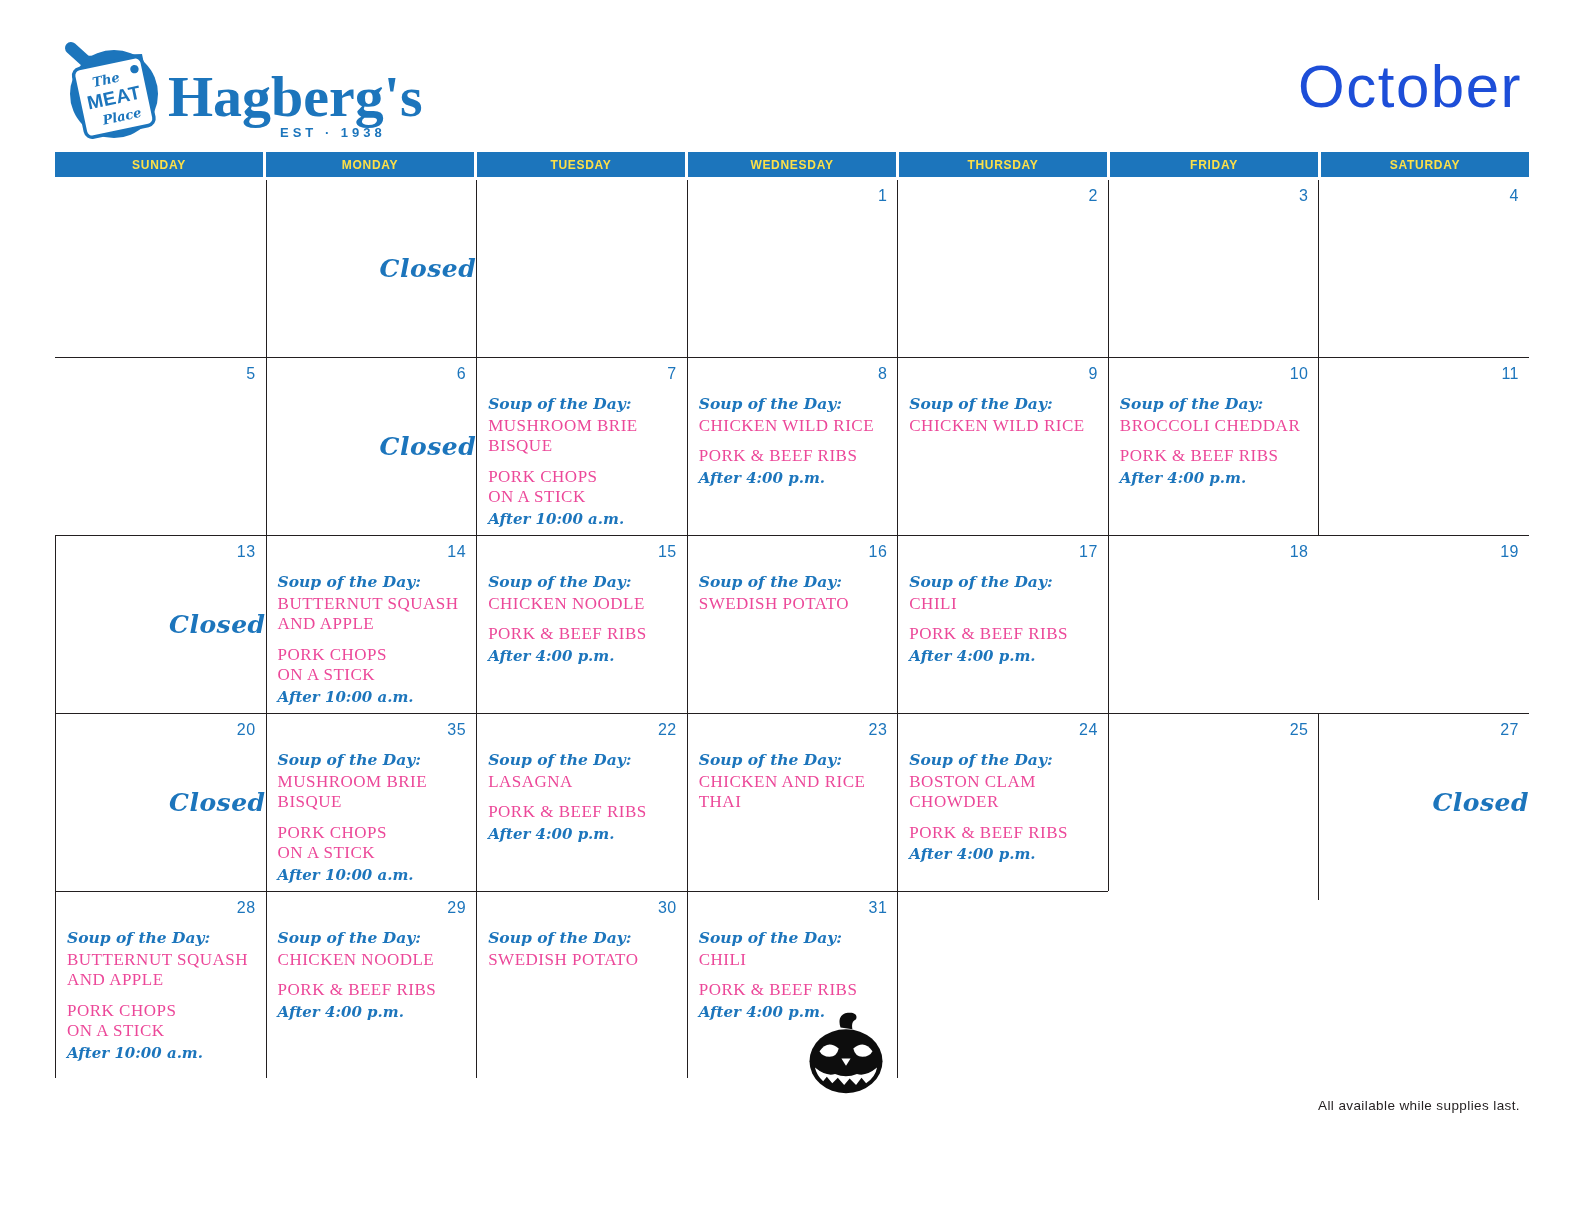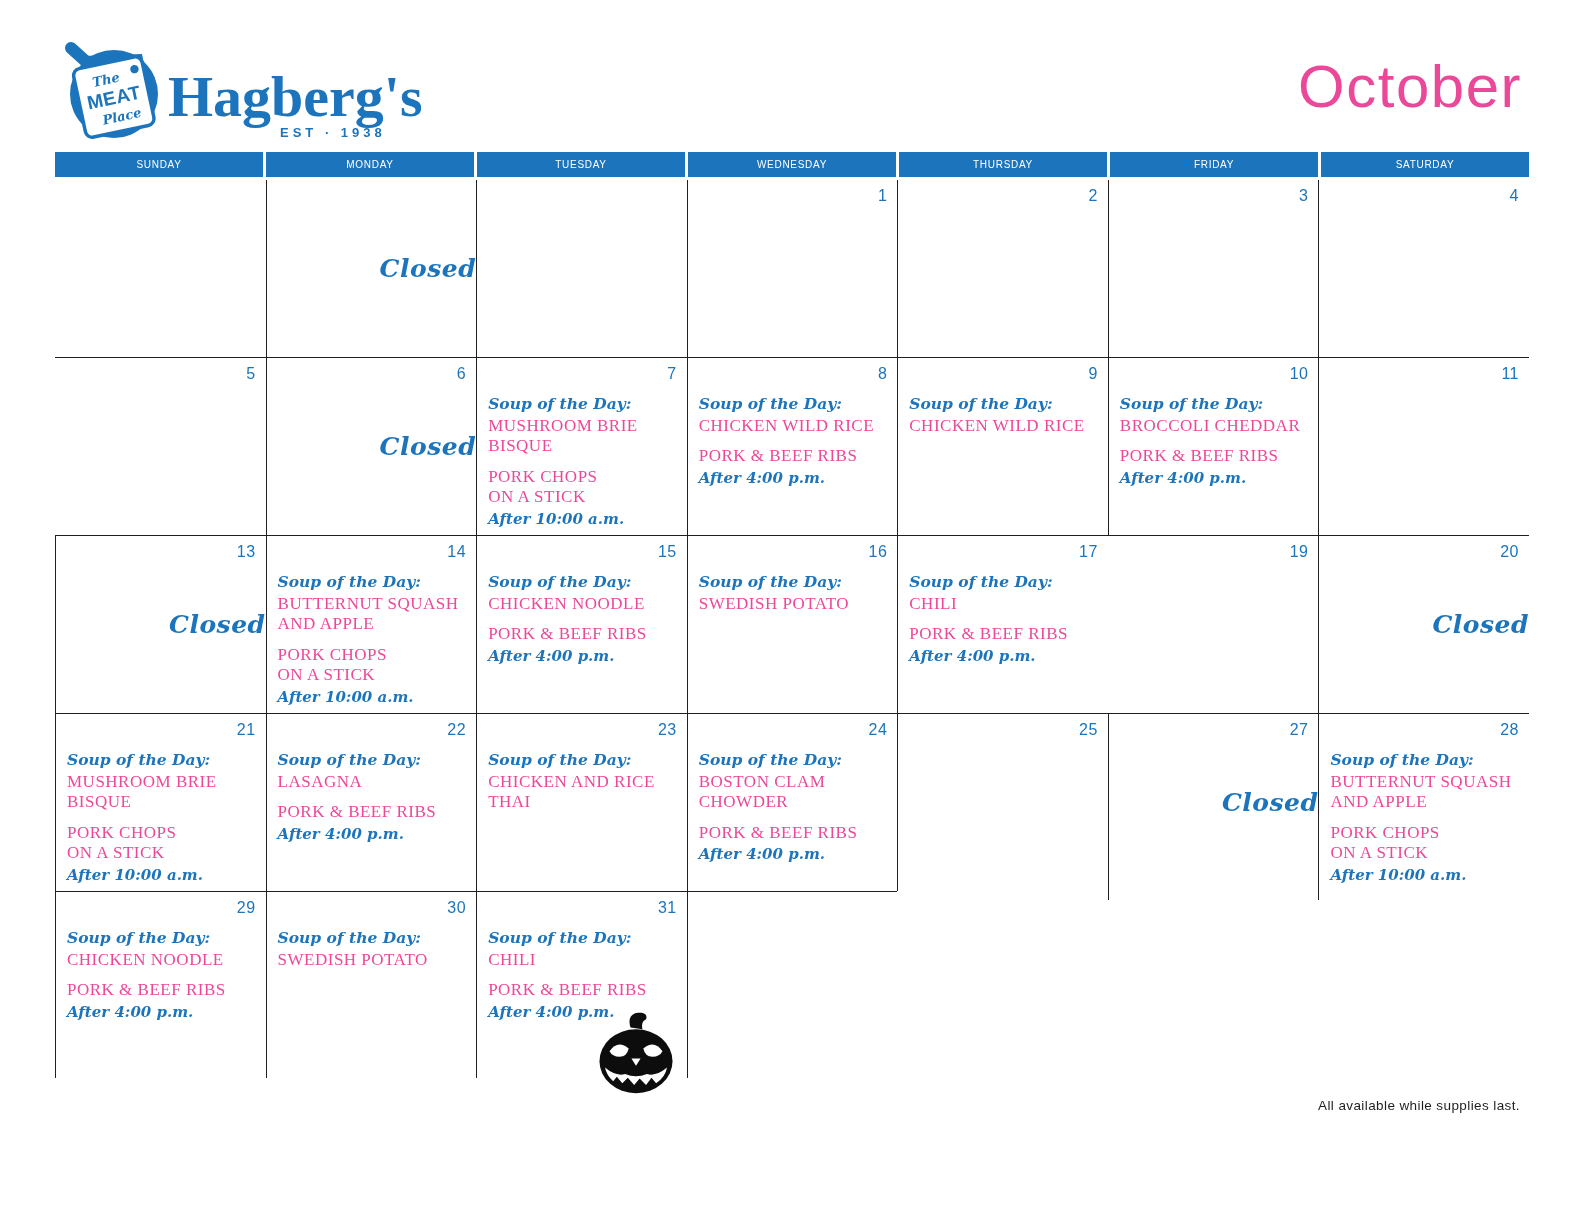--- a/index.html
+++ b/index.html
@@ -6,31 +6,31 @@
   html,body { background:#ffffff; }
   .page {
     position:relative; width:1584px; height:1224px; background:#ffffff;
     overflow:hidden; font-family:"Liberation Sans", sans-serif;
   }
 
   
   .logo-wrap { position:absolute; left:50px; top:36px; }
   .month-title {
     position:absolute; top:52px; right:62px;
-    font-size:60px; letter-spacing:1.5px; color:#ec4899;
+    font-size:60px; letter-spacing:1.5px; color:#1d4ed8;
     font-family:"Liberation Sans", sans-serif; font-weight:normal;
   }
 
   
   .cal { position:absolute; left:55px; top:152px; width:1474px; }
   .cal-head { display:grid; grid-template-columns:repeat(7,1fr); column-gap:3px; }
   .hcell {
-    background:#1C75BC; color:#ffffff; height:25px;
+    background:#1C75BC; color:#fde047; height:25px;
     display:flex; align-items:center; justify-content:center;
-    font-size:10px; font-weight:normal; letter-spacing:0.7px;
+    font-size:12px; font-weight:bold; letter-spacing:0.7px;
   }
   .cal-body { display:grid; grid-template-columns:repeat(7,1fr); margin-top:3px; }
   .cell { position:relative; height:178px; }
   .cell.r1 { height:177px; }
   .cell.bl { border-left:1px solid #231F20; }
   .cell.bt { border-top:1px solid #231F20; }
   .cell.ext { height:9px; }
   .date {
     position:absolute; top:7px; right:10px;
     font-size:16px; color:#1C75BC; letter-spacing:0.5px;
@@ -206,29 +206,32 @@
           <div class="date">17</div>
           <div class="content">
             <div class="soup-label script">Soup of the Day:</div>
             <div class="menu">CHILI</div>
             <div class="special-block">
               <div class="menu">PORK &amp; BEEF RIBS</div>
               <div class="note script">After 4:00 p.m.</div>
             </div>
           </div>
         </div>
+        <div class="cell bl bt">
+          <div class="date">18</div>
+        </div>
         <div class="cell bt">
           <div class="date">19</div>
         </div>
         <div class="cell bl bt">
           <div class="date">20</div>
           <div class="closed script">Closed</div>
         </div>
         <div class="cell bl bt">
-          <div class="date">21</div>
+          <div class="date">35</div>
           <div class="content">
             <div class="soup-label script">Soup of the Day:</div>
             <div class="menu">MUSHROOM BRIE
 BISQUE</div>
             <div class="special-block">
               <div class="menu">PORK CHOPS
 ON A STICK</div>
               <div class="note script">After 10:00 a.m.</div>
             </div>
           </div>

